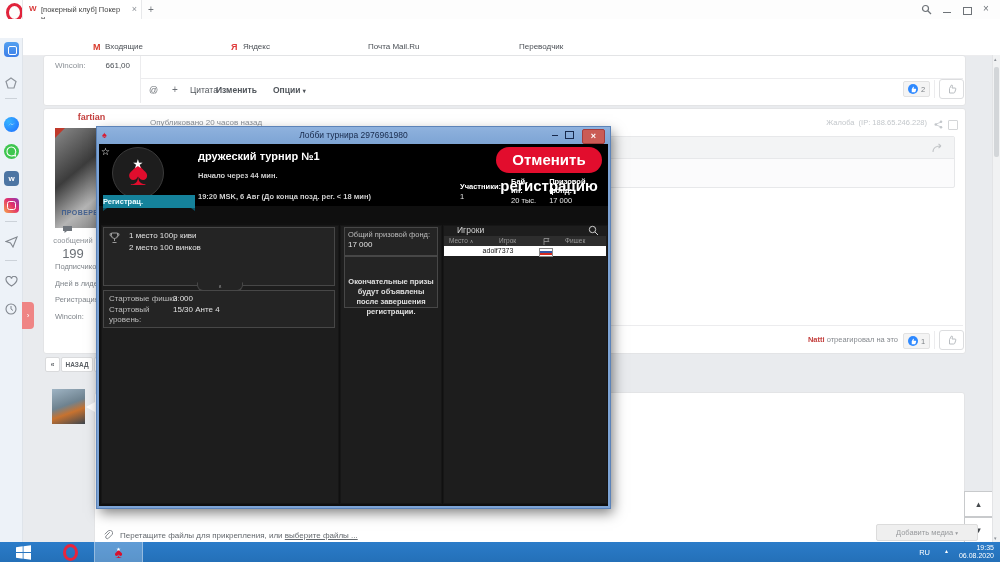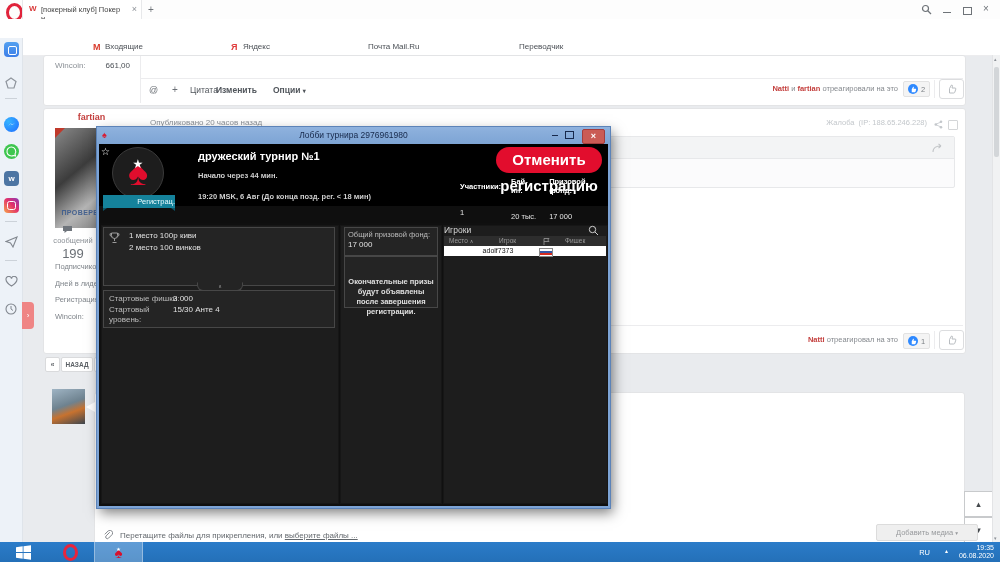--- a/index.html
+++ b/index.html
@@ -41,26 +41,26 @@
   .scrollbtn{position:absolute;width:27px;height:24px;background:#fff;border:1px solid #c8cacc;color:#45494d;font-size:9px;text-align:center;line-height:24px}
   .pinktab{position:absolute;left:22px;top:302px;width:12px;height:27px;background:#ef8585;border-radius:0 4px 4px 0;color:#fff;font-size:8px;text-align:center;line-height:27px}
   .vscroll{position:absolute;left:992px;top:55px;width:8px;height:487px;background:#f1f2f3;border-left:1px solid #e3e4e6}
   
   .dlg{position:absolute;left:97px;top:127px;width:513px;height:381px;background:#7da4d6;box-shadow:0 0 0 1px #5c83b8,3px 5px 12px rgba(0,0,0,.5);z-index:40}
   .dlg-title{position:absolute;left:0;top:0;width:100%;height:17px;background:linear-gradient(#8fb2de,#7da4d4);font-size:8.5px;color:#16284a;text-align:center;line-height:17px}
   .dlg-close{position:absolute;right:5px;top:2px;width:21px;height:13px;background:#ca5b55;border:1px solid #a33d3d;border-radius:2px;color:#fff;font-size:9px;line-height:12px;text-align:center;font-weight:bold}
   .dlg-inner{position:absolute;left:2px;top:17px;width:509px;height:362px;background:#0f0f0f}
   .dlg-head{position:absolute;left:2px;top:17px;width:509px;height:62px;background:#000}
   .ps-logo{position:absolute;left:15px;top:20px;width:50px;height:50px;border-radius:50%;background:#1d1d1d;border:1px solid #3a3a3a;z-index:2}
-  .ribbon{position:absolute;left:6px;top:68px;width:72px;height:13px;background:#15829b;color:#eafcff;font-size:7.5px;font-weight:normal;text-align:right;line-height:13px;z-index:3}
+  .ribbon{position:absolute;left:6px;top:68px;width:92px;height:13px;background:#15829b;color:#eafcff;font-size:7.5px;font-weight:bold;text-align:left;line-height:13px;z-index:3}
   .ribbon:before,.ribbon:after{content:"";position:absolute;top:13px;border-style:solid}
   .ribbon:before{left:0;border-width:3px 4px 0 0;border-color:#0b5568 transparent transparent transparent}
   .ribbon:after{right:0;border-width:0 4px 3px 0;border-color:transparent #0b5568 transparent transparent}
   .cancelbtn{position:absolute;left:399px;top:20px;width:106px;height:26px;background:#e20d2d;border-radius:13px;color:#fff;font-size:15px;font-weight:bold;text-align:center;line-height:26px}
-  .statcol{display:flex;flex-direction:column;gap:17px}
+  .statcol{display:flex;flex-direction:column;gap:1px}
   .statlbl{font-size:7.5px;font-weight:bold;color:#fff}
   .statval{font-size:7.5px;color:#e3e3e3}
   .dlg-tabs{position:absolute;left:2px;top:79px;width:509px;height:17px;background:#151515;display:flex}
   .dtab{flex:1;text-align:center;font-size:8.5px;font-weight:bold;color:#8f8f8f;line-height:15px;position:relative}
   .dtab.active{color:#fff}
   .dtab.active .redbar{position:absolute;left:14px;right:14px;bottom:0;height:2px;background:#d60a24}
   .dlg-content{position:absolute;left:2px;top:96px;width:509px;height:281px;background:#101010}
   .dpanel{position:absolute;top:2px;height:277px;background:#1d1d1d;border:1px solid #161616}
   .dbox{position:absolute;background:#242424;border:1px solid #474747}
   .dtext{position:absolute;white-space:nowrap;font-size:8px;color:#e0e0e0;line-height:1.2}
@@ -197,21 +197,20 @@
   <div class="card" style="left:43px;top:55px;width:921px;height:49px"></div>
   <span class="t" style="left:55px;top:61px;font-size:8px;color:#8b9096">Wincoin:</span>
   <span class="t" style="left:95px;top:61px;width:35px;text-align:right;font-size:8px;color:#4a4f55">661,00</span>
   <div class="vline" style="left:140px;top:56px;height:47px"></div>
   <div class="hline" style="left:141px;top:78px;width:822px"></div>
   <span class="t" style="left:149px;top:85px;font-size:9px;color:#6b7076">@</span>
   <span class="t" style="left:172px;top:84px;font-size:10px;color:#6b7076">+</span>
   <span class="t" style="left:190px;top:86px;font-size:8.5px;font-weight:normal;color:#50555b">Цитата</span>
   <span class="t" style="left:216px;top:86px;font-size:8.5px;font-weight:bold;color:#50555b">Изменить</span>
   <span class="t" style="left:273px;top:86px;font-size:8.5px;font-weight:bold;color:#50555b"><span>Опции</span> <span style="font-size:6px">▾</span></span>
-  <span class="t" style="left:600px;top:85px;width:298px;text-align:right;font-size:7.5px;color:#85898e"><span class="rxname">Natti</span> <span>и</span> <span class="rxname">fartian</span> <span>отреагировали на это</span></span>
   <div class="rxbadge" style="left:903px;top:81px">
     <span class="thumbcircle">
         <svg width="7" height="7" viewBox="0 0 10 10">
           <path d="M2.5 9 V4.5 L4.5 1 c.8 0 1.2 .5 1 1.3 L5 4 h3 c.7 0 1 .5 .8 1.1 L7.8 8.2 c-.2 .5 -.6 .8 -1.1 .8 Z" fill="#fff"></path>
         </svg>
       </span>
     <span style="font-size:7.5px;color:#7a7f84">2</span>
   </div>
   <div class="vline" style="left:934px;top:80px;height:18px"></div>
   <div class="likebtn" style="left:939px;top:79px">
@@ -343,21 +342,21 @@
     <span class="dlabel" style="left:12px;top:188px">уровень:</span>
     <span class="dtext" style="left:76px;top:178px">15/30 Анте 4</span>
 
     <div class="dbox" style="left:247px;top:100px;width:92px;height:27px"></div>
     <span class="dlabel" style="left:251px;top:103px;font-size:7.5px">Общий призовой фонд:</span>
     <span class="dtext" style="left:251px;top:113px">17 000</span>
     <div class="dbox" style="left:247px;top:129px;width:92px;height:50px">
         <div style="padding:20px 3px;font-size:7.5px;font-weight:bold;color:#e0e0e0;text-align:center;white-space:normal;line-height:1.35">Окончательные призы будут объявлены после завершения регистрации.</div>
       </div>
 
-    <span class="t" style="left:347px;top:99px;font-size:8.5px;color:#d5d5d5;z-index:3">Игроки</span>
+    <span class="t" style="left:360px;top:99px;font-size:8.5px;color:#d5d5d5;z-index:3">Игроки</span>
     <svg class="abs" style="left:491px;top:98px;z-index:3" width="11" height="11" viewBox="0 0 11 11">
         <circle cx="4.5" cy="4.5" r="3.2" fill="none" stroke="#cfcfcf" stroke-width="1"></circle>
         <line x1="7" y1="7" x2="10" y2="10" stroke="#cfcfcf" stroke-width="1"></line>
       </svg>
     <div class="phead">
       <span class="pheadtxt" style="left:5px"><span>Место</span> <span style="font-size:5px">∧</span></span>
       <span class="pheadtxt" style="left:55px">Игрок</span>
       <svg class="abs" style="left:99px;top:2px" width="7" height="7" viewBox="0 0 7 7">
           <path d="M1 0.5 V7 M1 0.5 h5 l-1.2 1.5 L6 3.5 H1" fill="none" stroke="#9a9a9a" stroke-width="0.8"></path>
         </svg>

